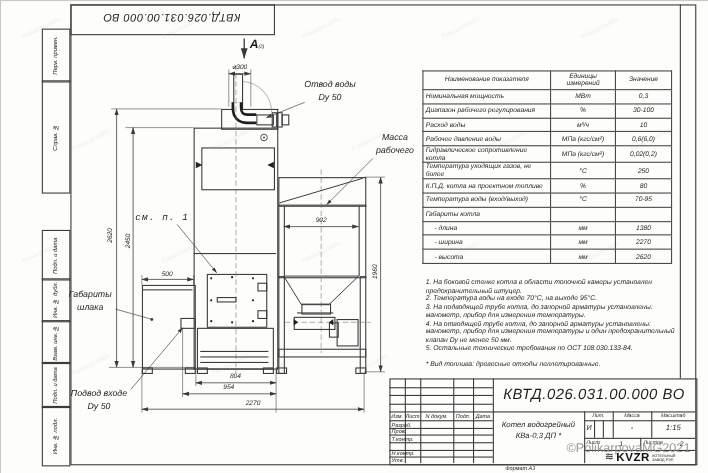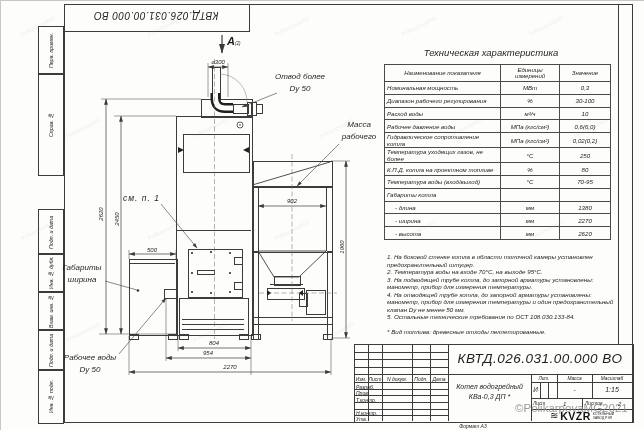--- a/index.html
+++ b/index.html
@@ -197,31 +197,30 @@
   <div class="t c" style="left:203px;top:57px;width:28px;font-size:6px;">⌀300</div>
   <div class="t c rotCW" style="left:80px;top:210px;width:40px;font-size:6px;">2620</div>
   <div class="t c rotCW" style="left:96px;top:215px;width:40px;font-size:6px;">2450</div>
   <div class="t c" style="left:136px;top:246px;width:30px;font-size:6px;">500</div>
   <div class="t c" style="left:275px;top:197px;width:32px;font-size:6px;">902</div>
   <div class="t c rotCW" style="left:321px;top:243px;width:40px;font-size:6px;">1960</div>
   <div class="t c" style="left:195px;top:339px;width:36px;font-size:6px;">804</div>
   <div class="t c" style="left:189px;top:349px;width:36px;font-size:6px;">954</div>
   <div class="t c" style="left:207px;top:363px;width:44px;font-size:6px;">2270</div>
 
-  <div class="t c" style="left:268px;top:71px;width:62px;font-size:8px;">Отвод более</div>
+  <div class="t c" style="left:268px;top:71px;width:62px;font-size:8px;">Отвод воды</div>
   <div class="t c" style="left:268px;top:83px;width:62px;font-size:8px;">Dy 50</div>
   <div class="t c" style="left:330px;top:119px;width:56px;font-size:8px;">Масса</div>
   <div class="t c" style="left:330px;top:131px;width:56px;font-size:8px;">рабочего</div>
   <div class="t c" style="left:54px;top:262px;width:54px;font-size:8px;">Габариты</div>
-  <div class="t c" style="left:54px;top:274px;width:54px;font-size:8px;">ширина</div>
-  <div class="t c" style="left:56px;top:352px;width:66px;font-size:8px;">Рабочее воды</div>
+  <div class="t c" style="left:54px;top:274px;width:54px;font-size:8px;">шлака</div>
+  <div class="t c" style="left:56px;top:352px;width:66px;font-size:8px;">Подвод входе</div>
   <div class="t c" style="left:56px;top:364px;width:66px;font-size:8px;">Dy 50</div>
-  <div class="t" style="left:122px;top:192px;font-size:8.5px;letter-spacing:1px;">см. п. 1</div>
-
-  <div class="t c" style="left:390px;top:46px;width:200px;font-size:9.5px;">Техническая характеристика</div>
+  <div class="t" style="left:122px;top:192px;font-size:8.5px;letter-spacing:1px;font-family:Liberation Mono, monospace;">см. п. 1</div>
+
   <table class="tech">
     <tbody>
         <tr class="hdr">
       <td class="nm c">Наименование показателя</td>
       <td class="un">Единицы измерений</td>
       <td class="vl2">Значение</td>
     </tr>
     <tr>
           <td class="nm">Номинальная мощность</td>
           <td class="un">МВт</td>

